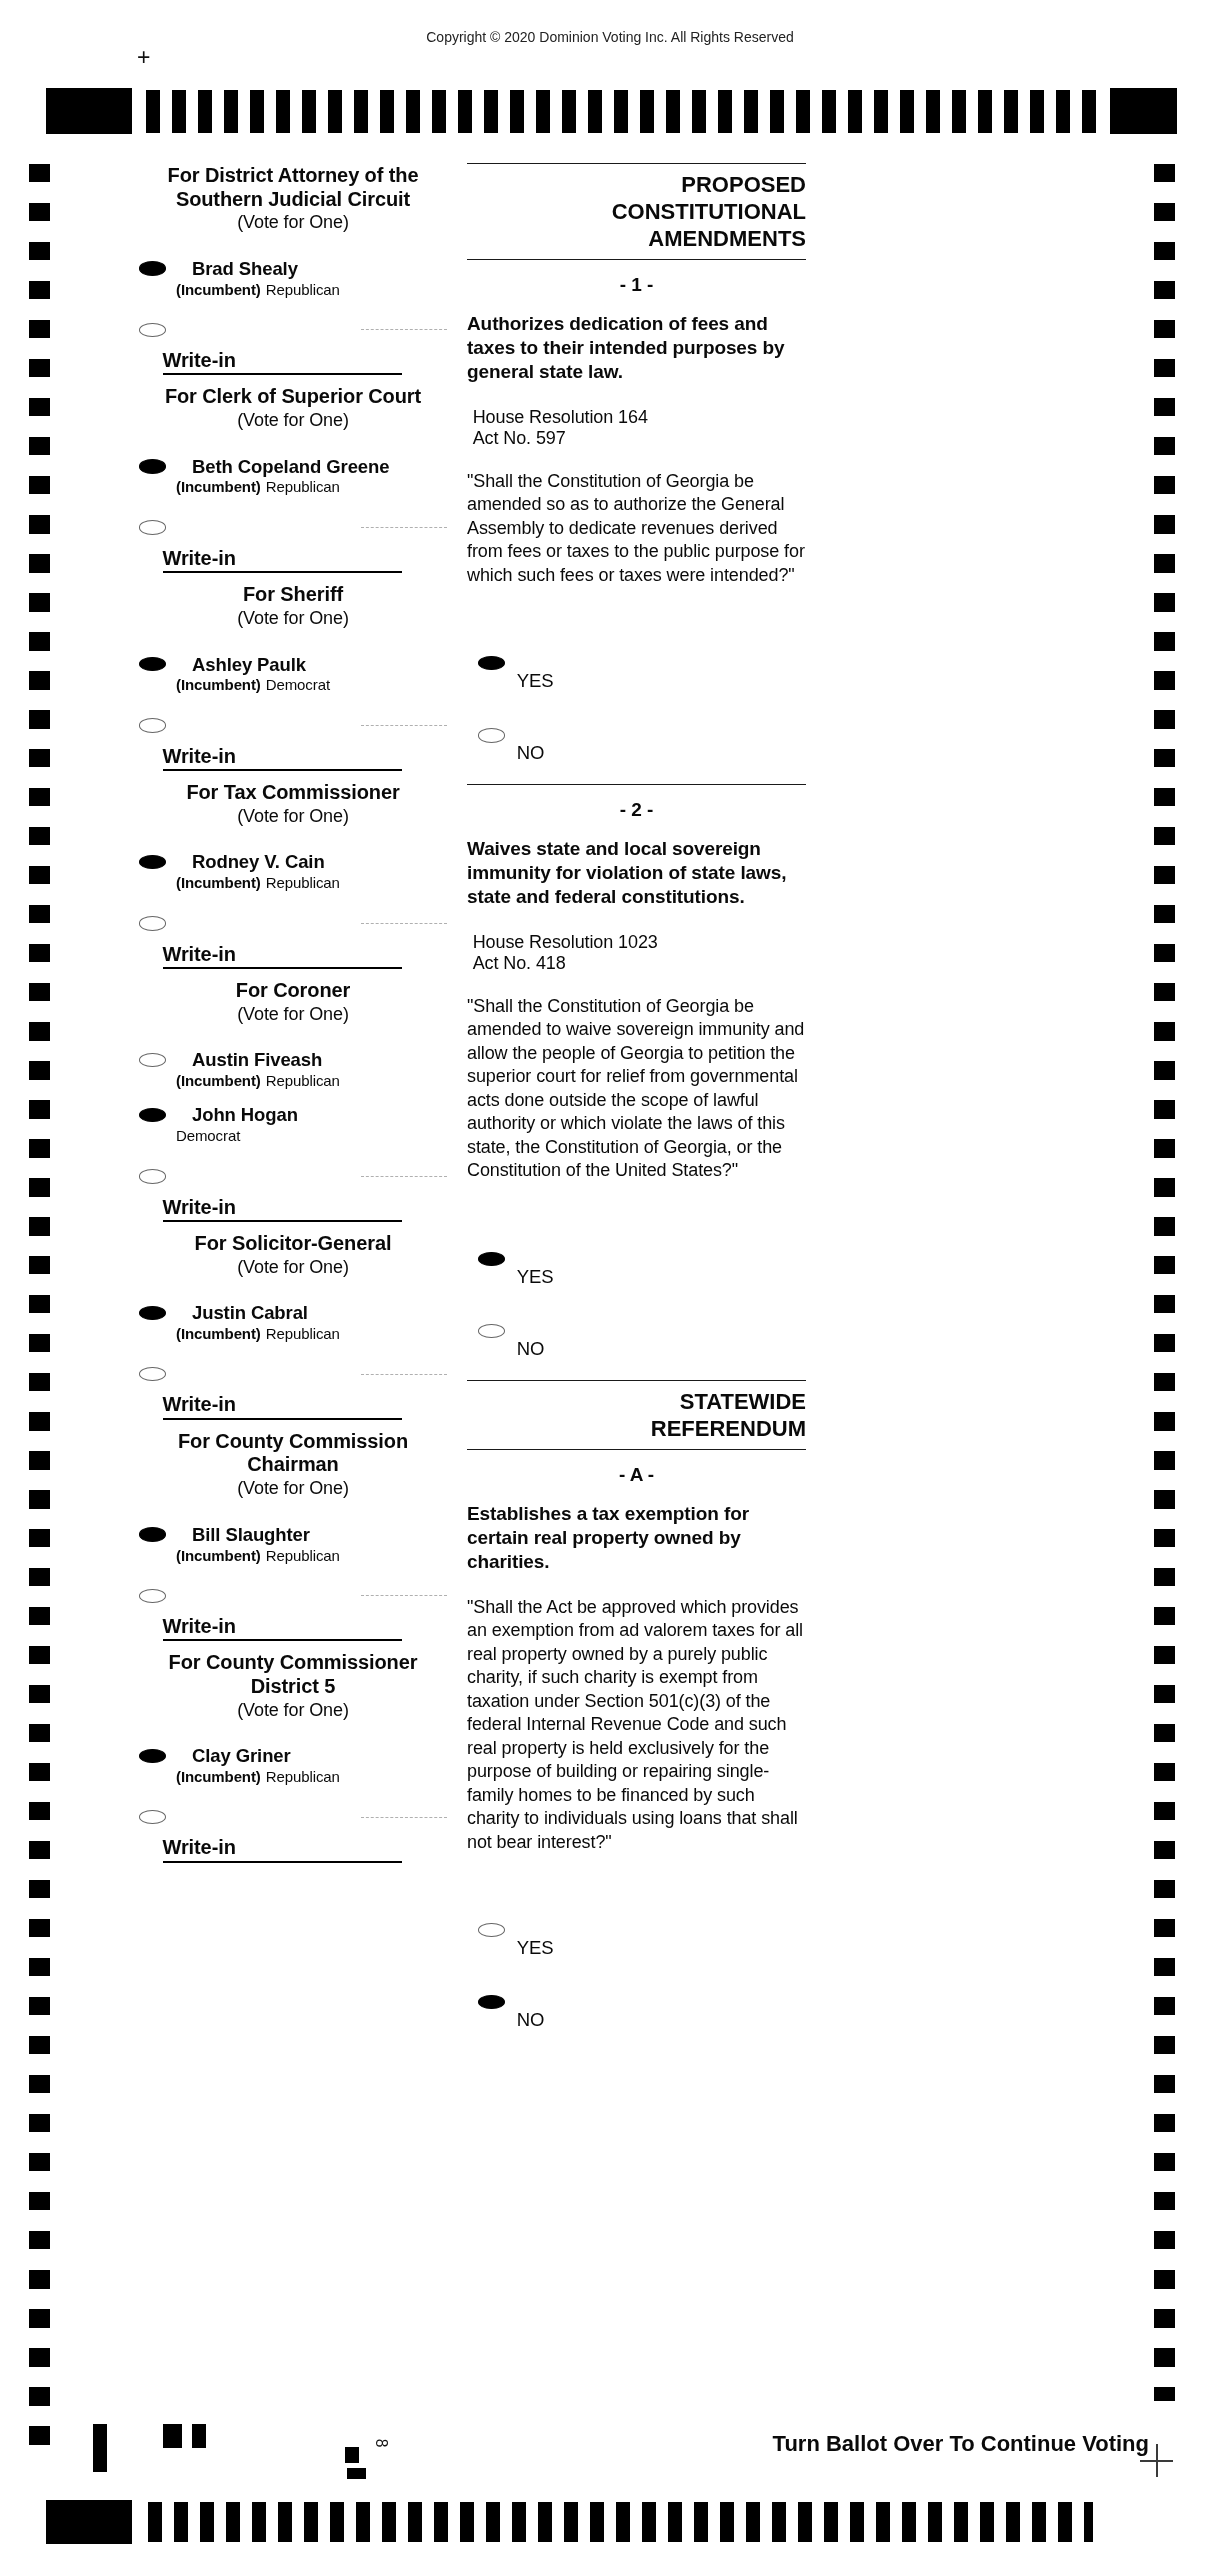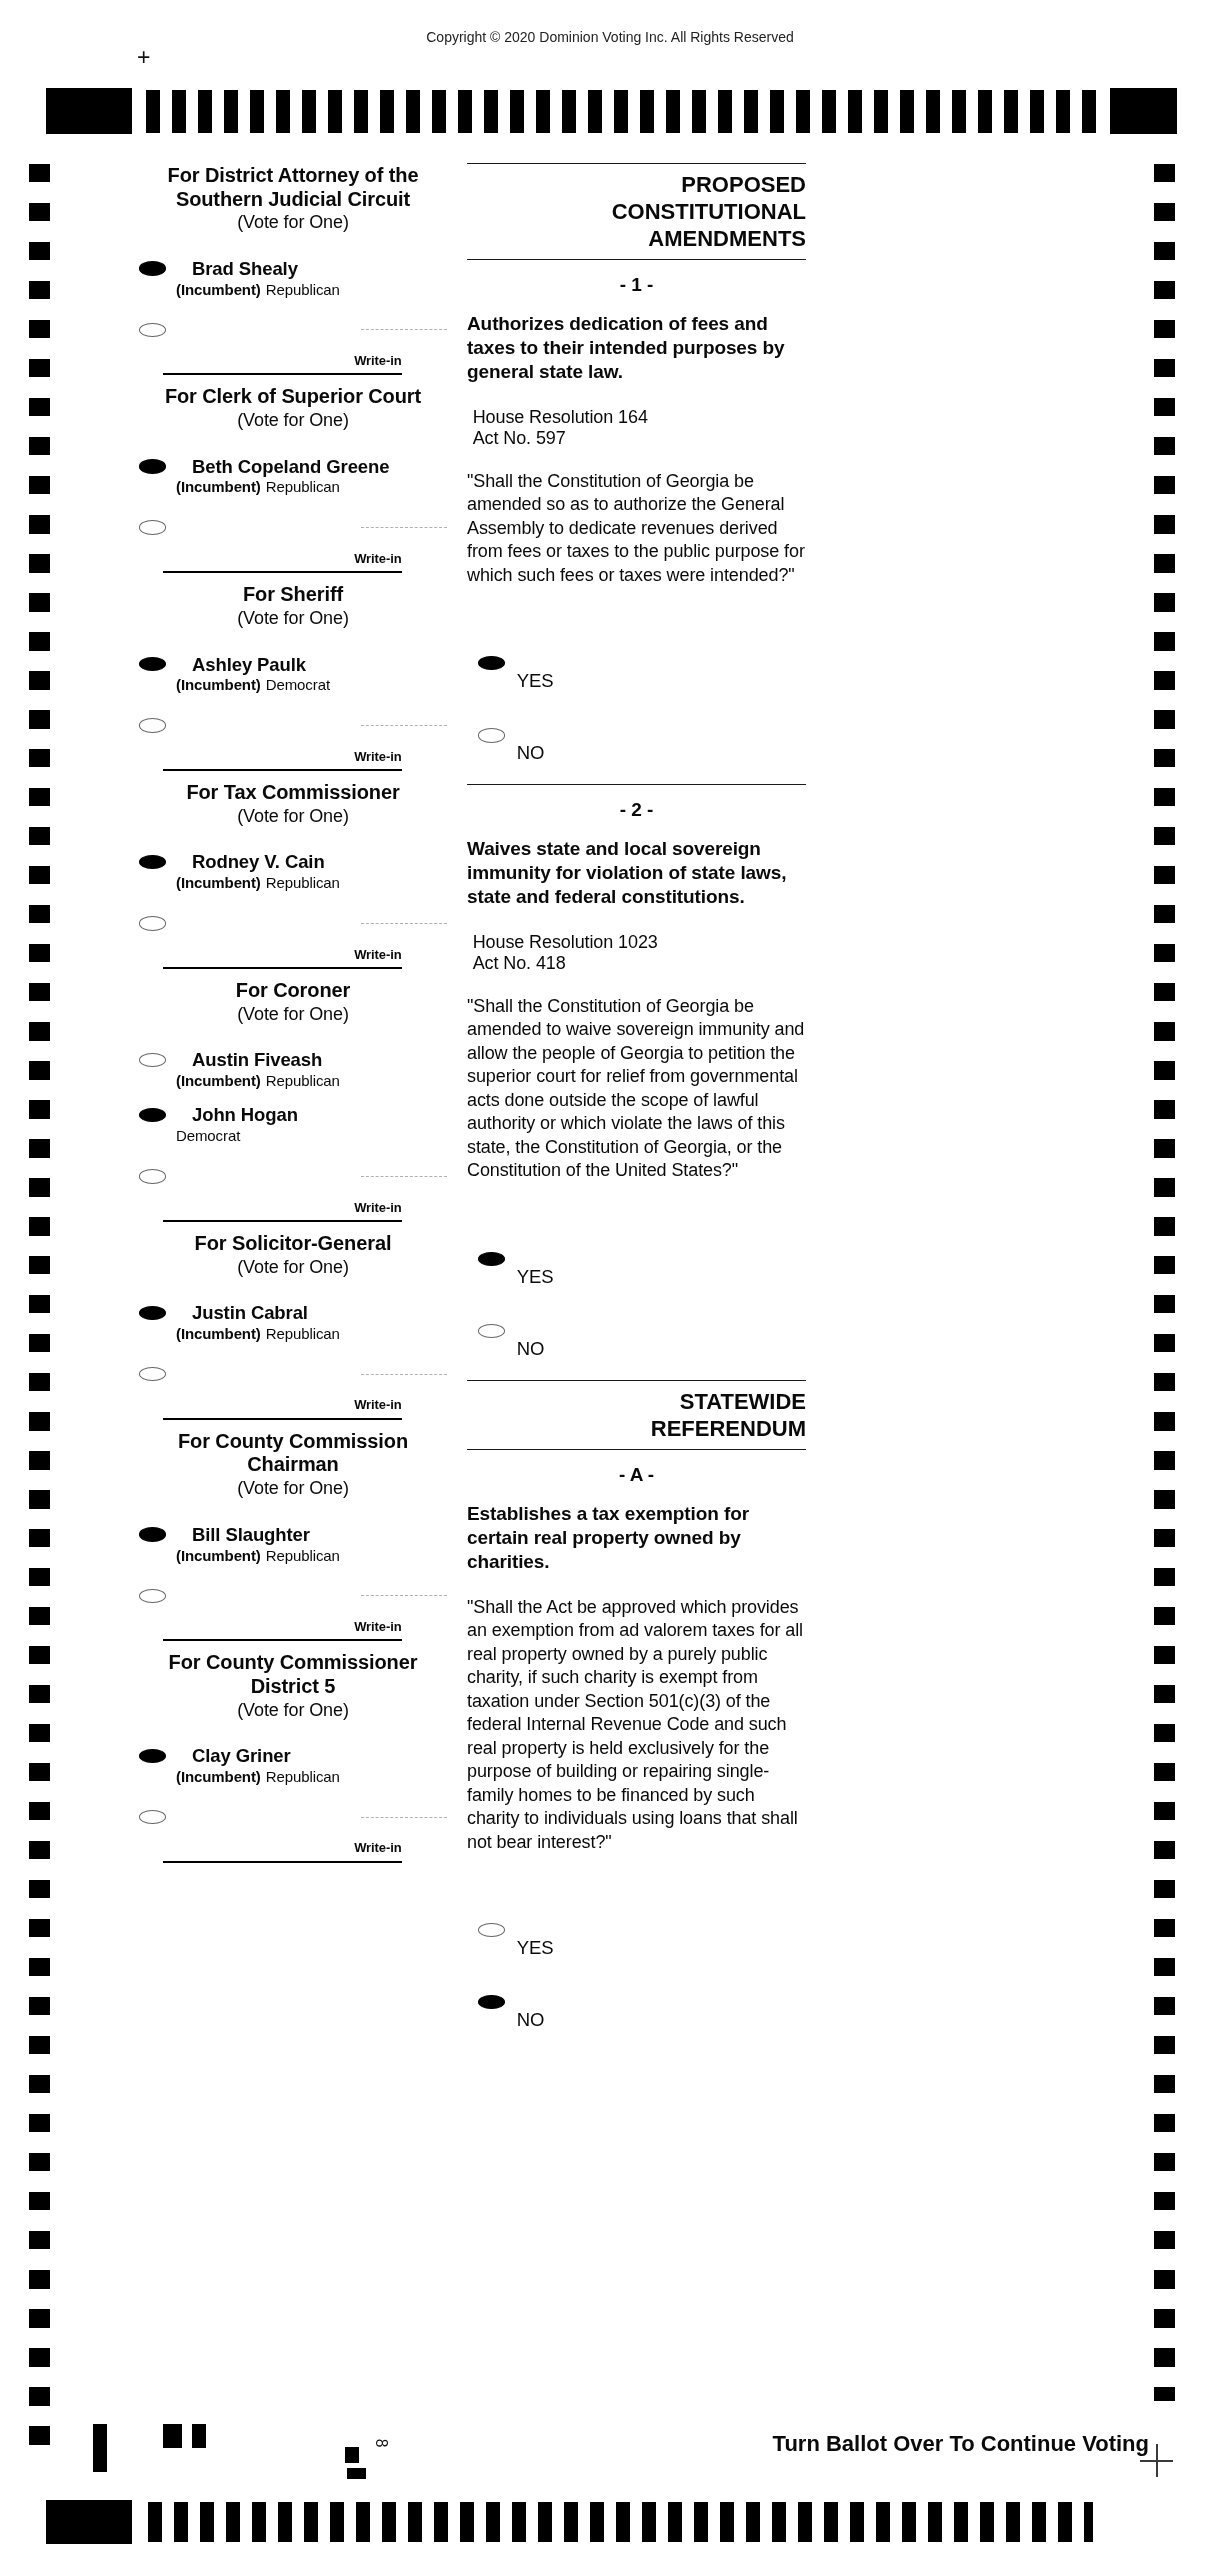--- a/index.html
+++ b/index.html
@@ -45,21 +45,21 @@
   .c-title { font-size:20px; font-weight:bold; text-align:center; line-height:23.5px; white-space:pre-line; }
   .c-inst  { font-size:18px; text-align:center; line-height:21.4px; margin:1.4px 0 24px; }
   .cand { display:flex; align-items:center; gap:26px; margin-top:14.3px; }
   .cand-name { font-size:18.5px; font-weight:bold; line-height:21.4px; }
   .cand-detail { margin:1.4px 0 0 37px; font-size:15px; line-height:18px; }
   .cand-detail .inc { font-weight:bold; }
   .cand-detail .inc:not(:empty) { margin-right:5px; }
   .writein-row { display:flex; align-items:center; margin-top:24px; }
   .wi-dash { margin-left:auto; width:86px; border-top:1.4px dashed #b0b0b0; }
   .writein-label { margin:13px 0 0 23.5px; width:239px; border-bottom:2.1px solid #000;
-                   font-size:13px; font-weight:bold; line-height:21.4px; padding-bottom:2.1px;text-align:right; }
+                   font-size:20px; font-weight:bold; line-height:21.4px; padding-bottom:2.1px; }
 
   
   .col-right { position:absolute; left:467px; top:163px; width:339px; }
   .rc-header { border-top:1.4px solid #1a1a1a; border-bottom:1.4px solid #1a1a1a; padding:7.1px 0; }
   .rc-header-text { font-size:22px; font-weight:bold; text-align:right; line-height:27px; white-space:pre-line; letter-spacing:0; }
   .measure { padding-bottom:20px; }
   .measure + .measure { border-top:1.4px solid #1a1a1a; }
   .m-num { font-size:19px; font-weight:bold; text-align:center; line-height:23px; margin-top:13px; }
   .m-summary { font-size:19px; font-weight:bold; line-height:24px; margin-top:15.7px; }
   .m-cite { font-size:18px; line-height:20.7px; margin:23px 0 0 5.7px; }

